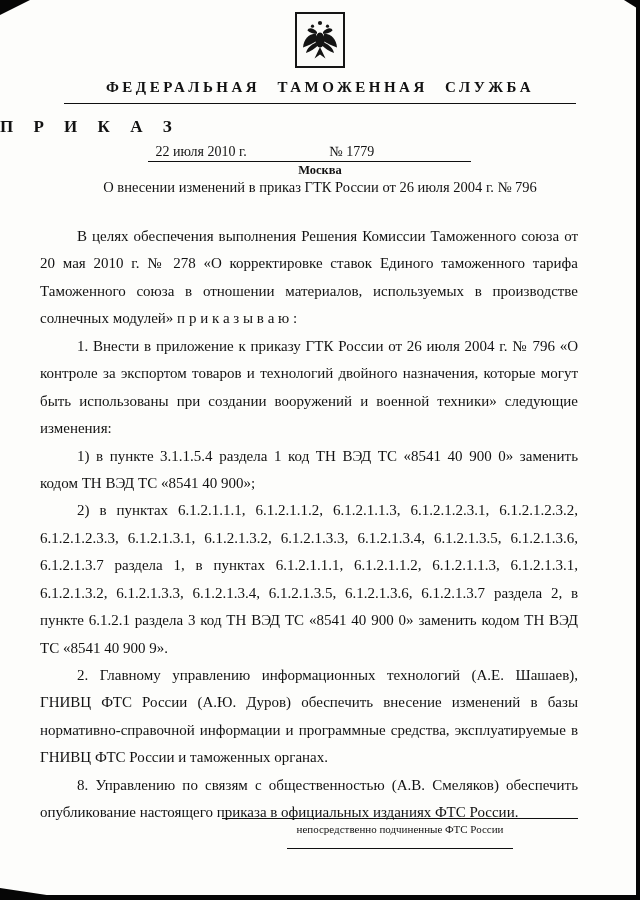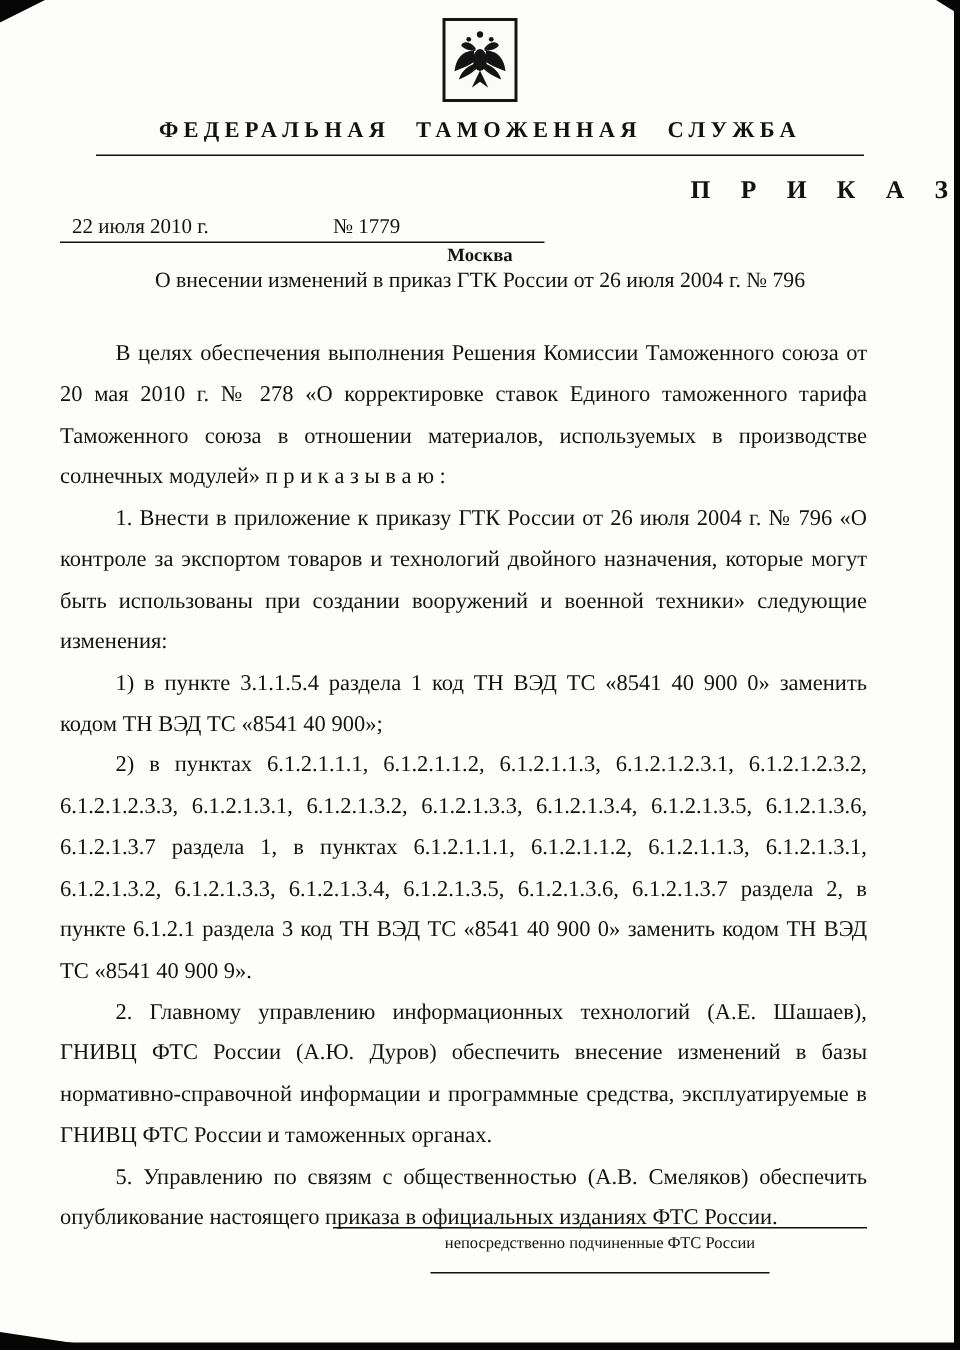--- a/index.html
+++ b/index.html
@@ -24,25 +24,25 @@
   }
   .emblem-box svg{display:block;}
 
   .agency{
     margin-top:11px;text-align:center;font-weight:bold;font-size:15px;
     letter-spacing:3.5px;word-spacing:10px;
   }
   .agency-rule{width:512px;margin:7px auto 0;border-top:1.5px solid #101010;height:0;}
 
   .doc-type{
-    margin-top:13px;text-align:right;font-weight:bold;font-size:17px;letter-spacing:8px;
+    margin-top:13px;text-align:left;font-weight:bold;font-size:17px;letter-spacing:8px;
   }
 
   .date-row{
-    display:flex;justify-content:flex-start;align-items:flex-end;
+    display:flex;justify-content:center;align-items:flex-end;
     padding:0 62px 0 40px;margin-top:7px;font-size:14px;
   }
   .date-cell{width:172px;border-bottom:1.5px solid #101010;padding-left:8px;padding-bottom:1px;}
   .num-cell{width:141px;border-bottom:1.5px solid #101010;padding-left:2px;padding-bottom:1px;}
 
   .city{margin-top:1px;text-align:center;font-weight:bold;font-size:12.5px;}
 
   .title{
     margin-top:1px;text-align:center;font-weight:normal;font-size:14.5px;
     padding:0 50px;
@@ -104,20 +104,20 @@
   <div class="city">Москва</div>
 
   <div class="title">О внесении изменений в приказ ГТК России от 26 июля 2004 г. № 796</div>
 
   <div class="body-text">
     <p>В целях обеспечения выполнения Решения Комиссии Таможенного союза от 20 мая 2010 г. № 278 «О корректировке ставок Единого таможенного тарифа Таможенного союза в отношении материалов, используемых в производстве солнечных модулей» п р и к а з ы в а ю :</p>
     <p>1. Внести в приложение к приказу ГТК России от 26 июля 2004 г. № 796 «О контроле за экспортом товаров и технологий двойного назначения, которые могут быть использованы при создании вооружений и военной техники» следующие изменения:</p>
     <p>1) в пункте 3.1.1.5.4 раздела 1 код ТН ВЭД ТС «8541 40 900 0» заменить кодом ТН ВЭД ТС «8541 40 900»;</p>
     <p>2) в пунктах 6.1.2.1.1.1, 6.1.2.1.1.2, 6.1.2.1.1.3, 6.1.2.1.2.3.1, 6.1.2.1.2.3.2, 6.1.2.1.2.3.3, 6.1.2.1.3.1, 6.1.2.1.3.2, 6.1.2.1.3.3, 6.1.2.1.3.4, 6.1.2.1.3.5, 6.1.2.1.3.6, 6.1.2.1.3.7 раздела 1, в пунктах 6.1.2.1.1.1, 6.1.2.1.1.2, 6.1.2.1.1.3, 6.1.2.1.3.1, 6.1.2.1.3.2, 6.1.2.1.3.3, 6.1.2.1.3.4, 6.1.2.1.3.5, 6.1.2.1.3.6, 6.1.2.1.3.7 раздела 2, в пункте 6.1.2.1 раздела 3 код ТН ВЭД ТС «8541 40 900 0» заменить кодом ТН ВЭД ТС «8541 40 900 9».</p>
     <p>2. Главному управлению информационных технологий (А.Е. Шашаев), ГНИВЦ ФТС России (А.Ю. Дуров) обеспечить внесение изменений в базы нормативно-справочной информации и программные средства, эксплуатируемые в ГНИВЦ ФТС России и таможенных органах.</p>
-    <p>5. Управлению по связям с общественностью (А.В. Смеляков) обеспечить опубликование настоящего приказа в официальных изданиях ФТС России.</p>
+    <p>8. Управлению по связям с общественностью (А.В. Смеляков) обеспечить опубликование настоящего приказа в официальных изданиях ФТС России.</p>
   </div>
 
   <div class="footer">
     <div class="l2"><span>непосредственно подчиненные ФТС России</span></div>
   </div>
 
 </div>
 
 </body></html>

